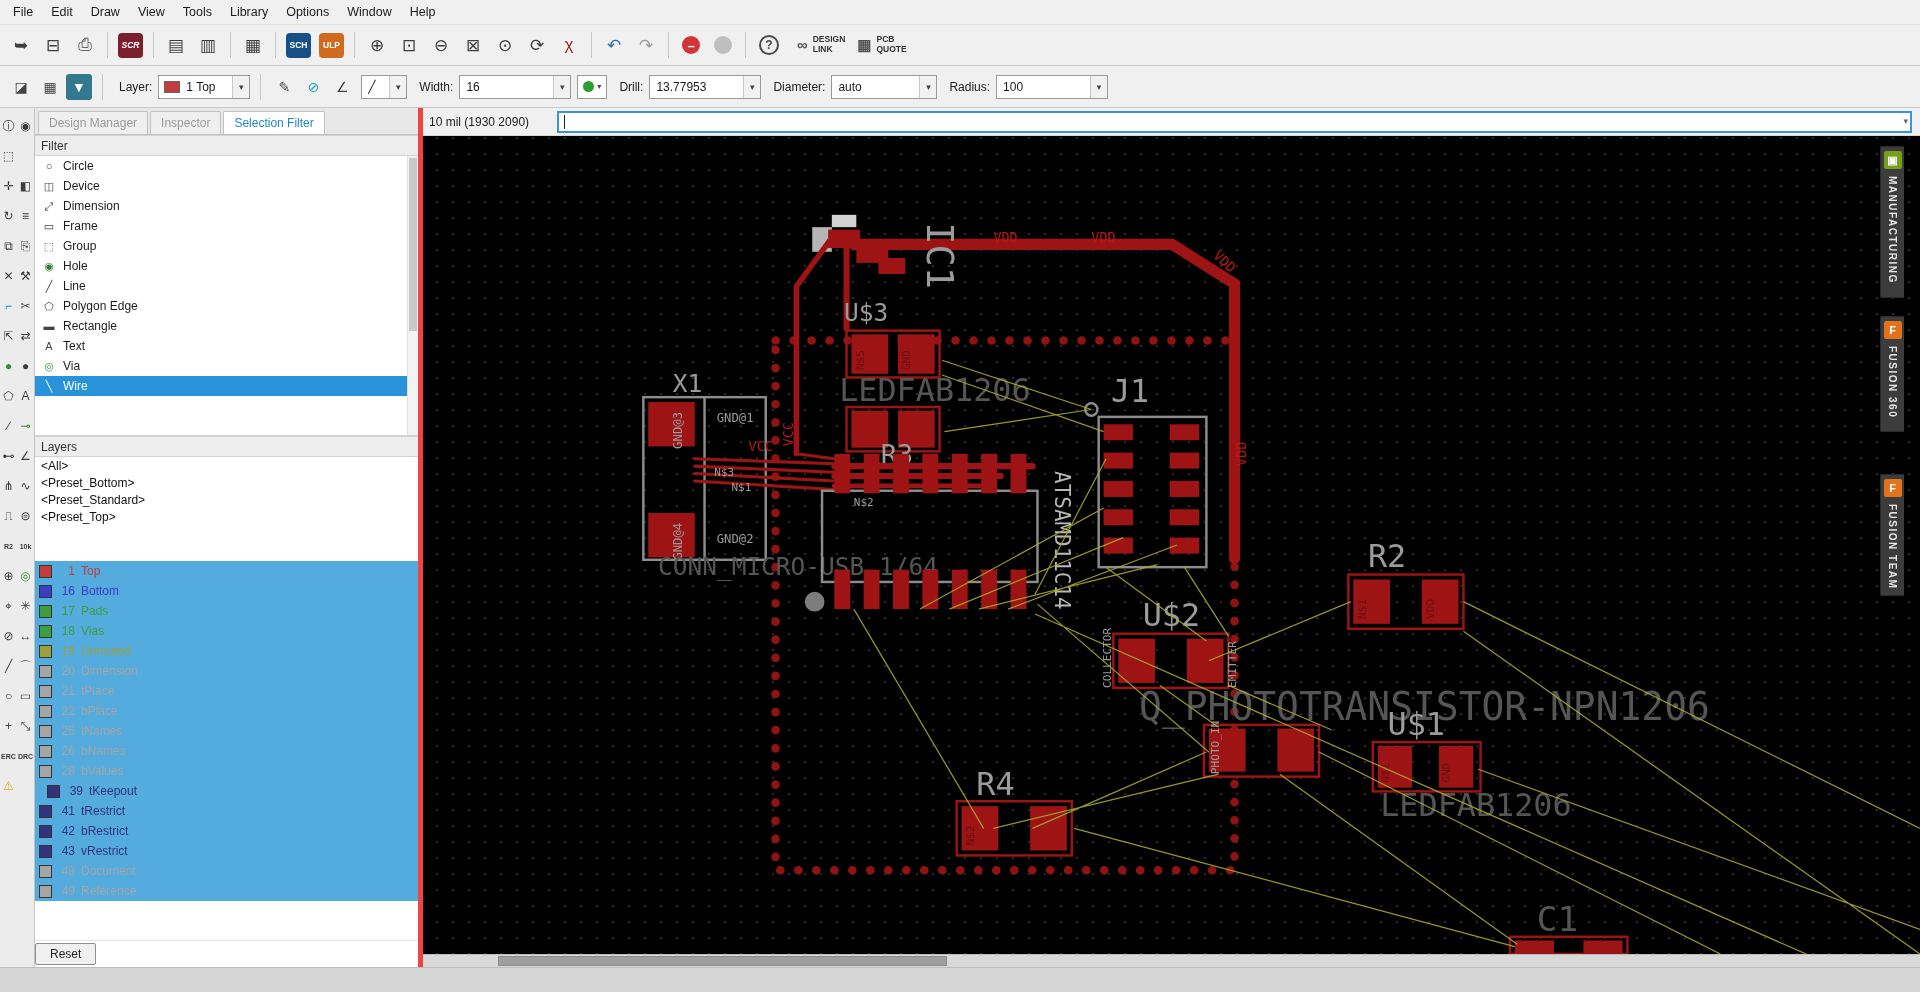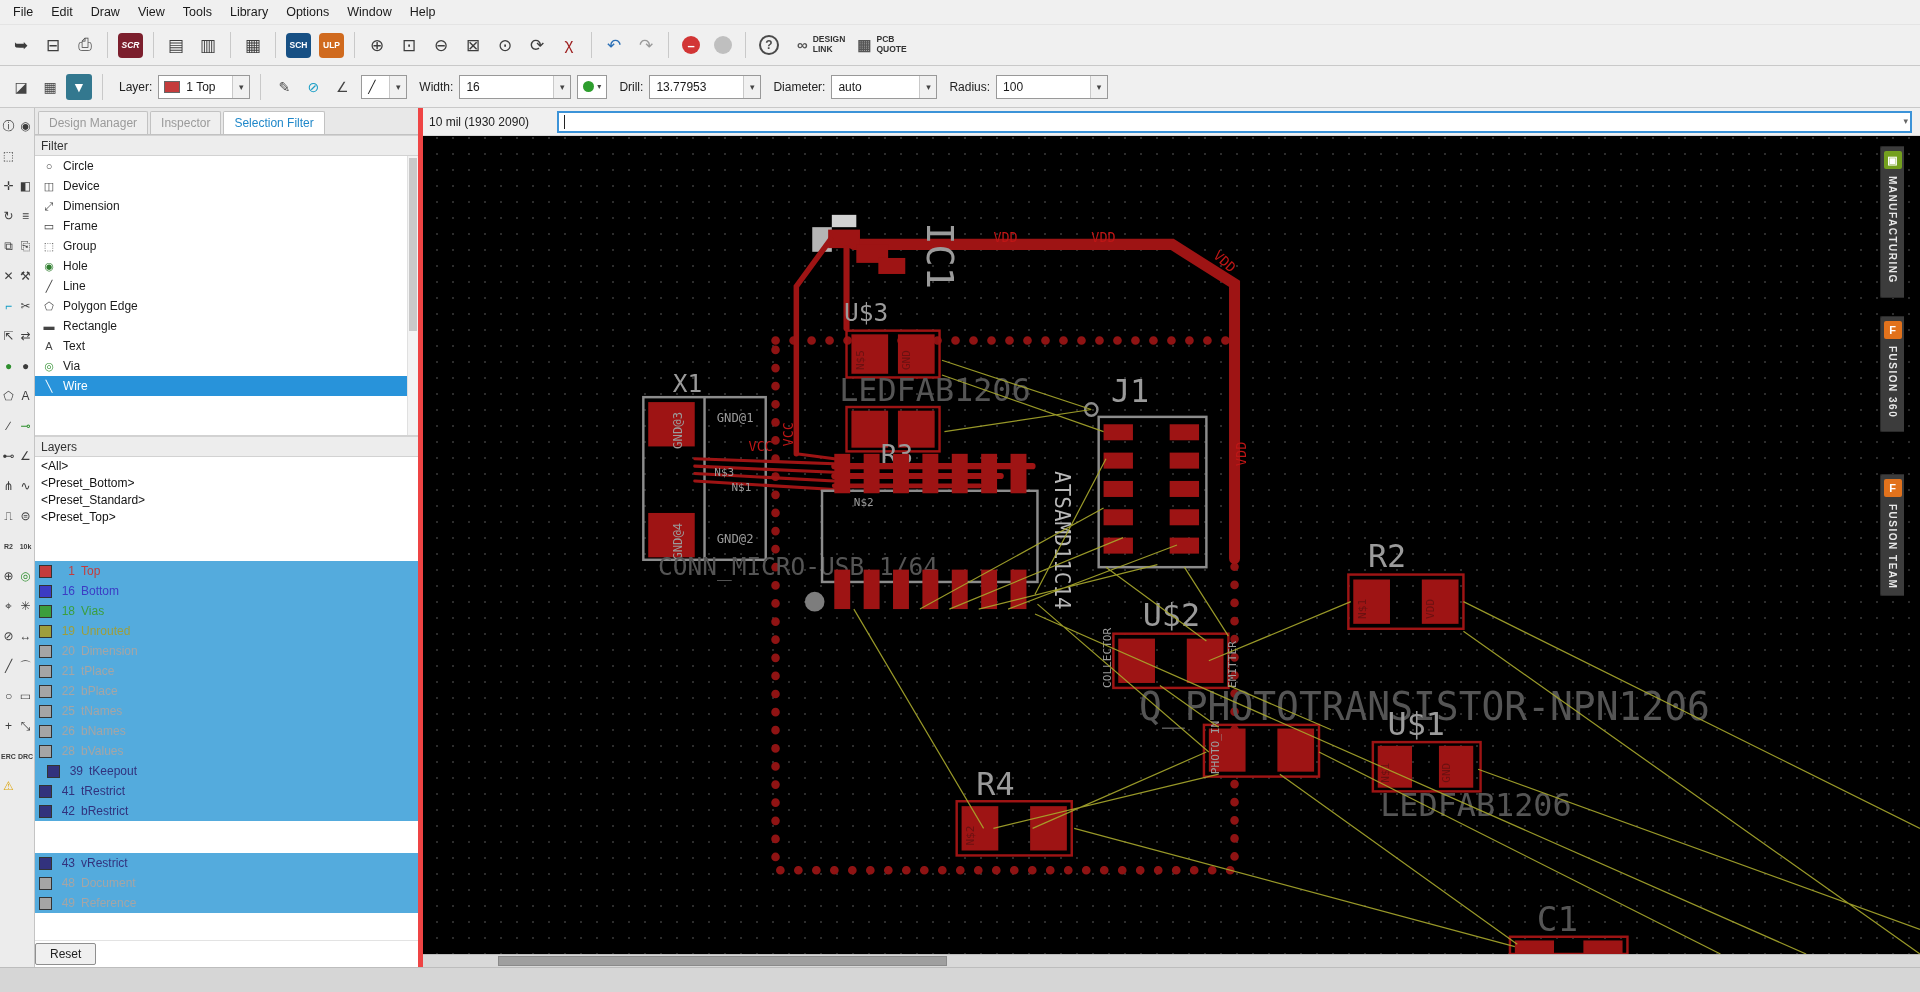--- a/index.html
+++ b/index.html
@@ -363,20 +363,25 @@
             <span class="lnum">1</span>
             <span>Top</span>
           </div>
 
           <div class="lrow" style="color: rgb(60, 60, 196);">
             <span class="lswatch" style="background: rgb(60, 60, 196);"></span>
             <span class="lnum">16</span>
             <span>Bottom</span>
           </div>
 
+          <div class="lrow" style="color: rgb(60, 158, 60);">
+            <span class="lswatch" style="background: rgb(60, 158, 60);"></span>
+            <span class="lnum">17</span>
+            <span>Pads</span>
+          </div>
 
           <div class="lrow" style="color: rgb(60, 158, 60);">
             <span class="lswatch" style="background: rgb(60, 158, 60);"></span>
             <span class="lnum">18</span>
             <span>Vias</span>
           </div>
 
           <div class="lrow" style="color: rgb(158, 158, 60);">
             <span class="lswatch" style="background: rgb(158, 158, 60);"></span>
             <span class="lnum">19</span>
@@ -432,21 +437,21 @@
             <span class="lnum">41</span>
             <span>tRestrict</span>
           </div>
 
           <div class="lrow" style="color: rgb(50, 50, 125);">
             <span class="lswatch" style="background: rgb(50, 50, 125);"></span>
             <span class="lnum">42</span>
             <span>bRestrict</span>
           </div>
 
-          <div class="lrow" style="color: rgb(50, 50, 125); margin-top: 32px;">
+          <div class="lrow" style="color: rgb(50, 50, 125);">
             <span class="lswatch" style="background: rgb(50, 50, 125);"></span>
             <span class="lnum">43</span>
             <span>vRestrict</span>
           </div>
 
           <div class="lrow" style="color: rgb(165, 165, 165);">
             <span class="lswatch" style="background: rgb(165, 165, 165);"></span>
             <span class="lnum">48</span>
             <span>Document</span>
           </div>

